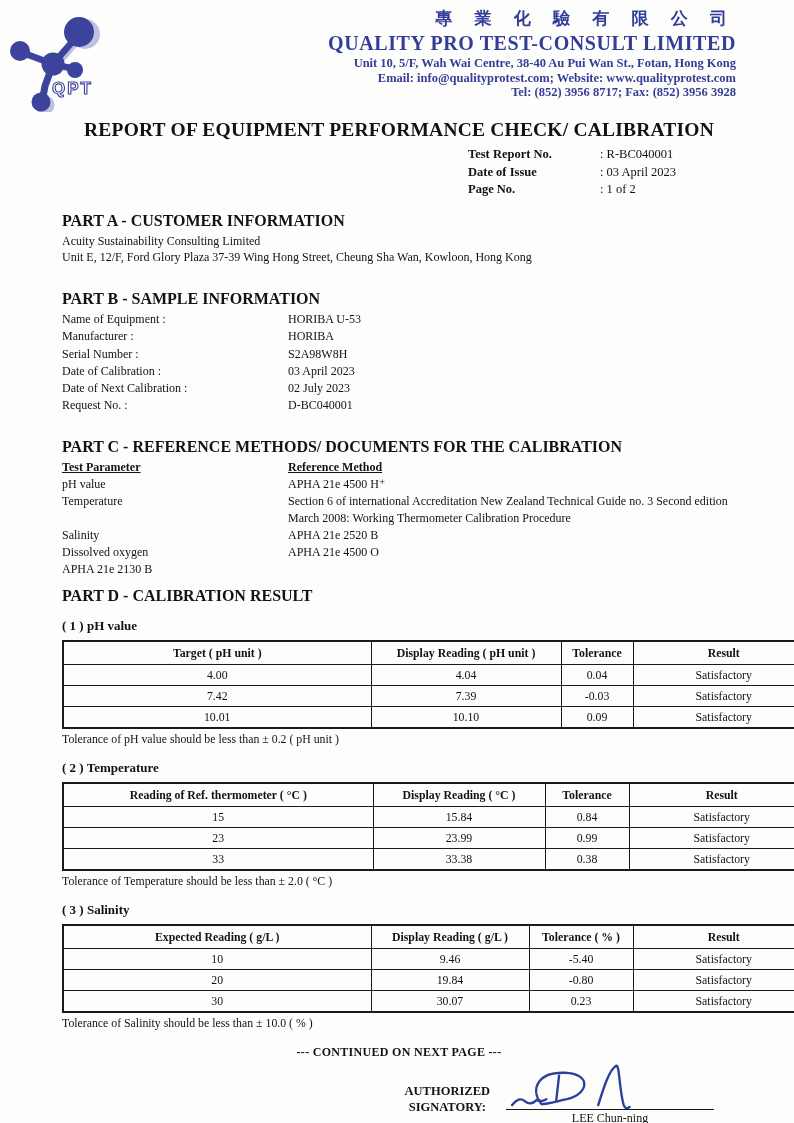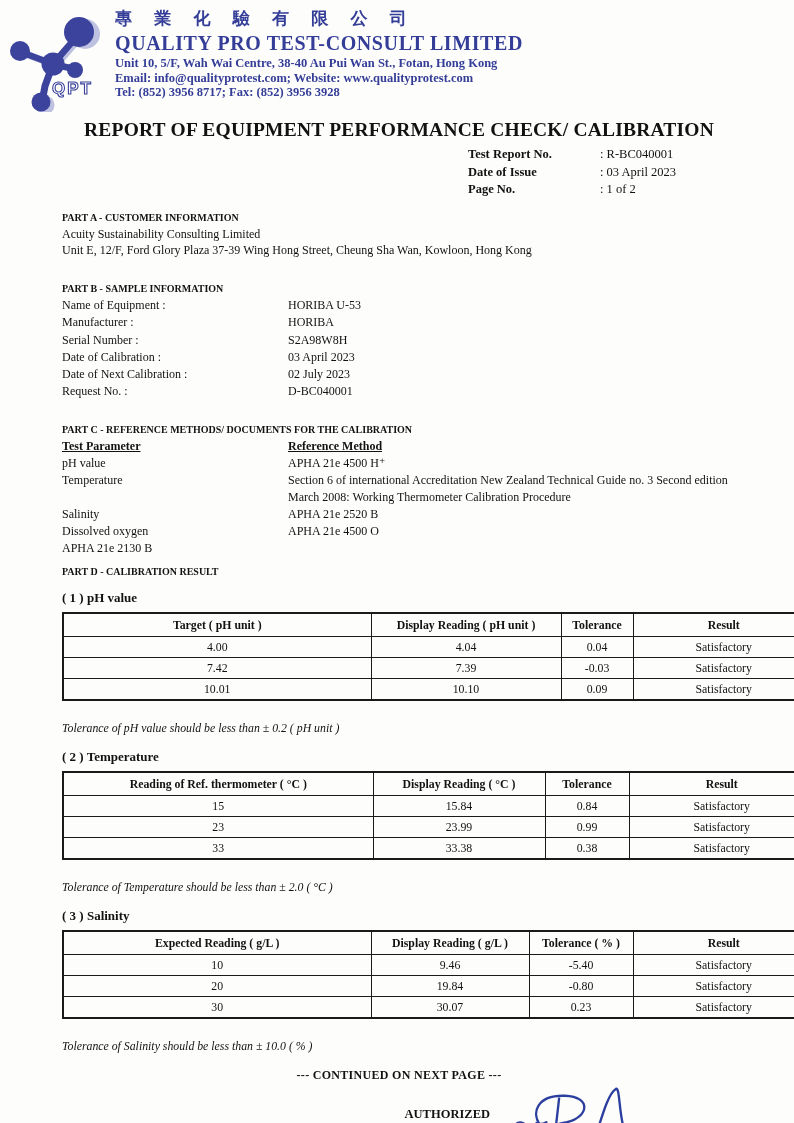--- a/index.html
+++ b/index.html
@@ -5,32 +5,32 @@
   * { margin:0; padding:0; box-sizing:border-box; }
   html,body { background:#e8e8e8; }
   .page {
     width:794px; height:1123px; margin:0 auto; background:#fdfdfc;
     font-family:"Liberation Serif","DejaVu Serif",serif; color:#121212;
     position:relative; padding:8px 58px 0 62px; overflow:hidden;
   }
   
   .header { position:relative; height:102px; }
   .logo { position:absolute; left:-57px; top:2px; width:102px; height:102px; }
-  .head-text { margin-left:53px; color:#343d97; }
+  .head-text { margin-left:53px; color:#343d97;text-align:right; }
   .zh-name { font-size:17px; font-weight:bold; letter-spacing:9px; line-height:22px; }
   .en-name { font-size:20px; font-weight:bold; letter-spacing:0.6px; line-height:25px; margin-top:1px; }
   .head-line { font-size:12.5px; font-weight:bold; line-height:14.6px; }
   .head-line:first-of-type { margin-top:3px; }
   
   .report-title { text-align:center; font-size:19.5px; font-weight:bold; margin-top:9px; letter-spacing:0.2px; }
   .meta { margin-top:5px; margin-left:406px; }
   .meta-row { display:flex; font-size:12.5px; line-height:17.5px; }
   .meta-row .k { width:132px; font-weight:bold; }
   
-  .part-head { font-weight:bold; font-size:10px; }
+  .part-head { font-weight:bold; font-size:16px; }
   .body-line { font-size:12px; line-height:16.8px; }
   .part-a { margin-top:13px; }
   .part-a .part-head { margin-bottom:3px; }
   .part-b { margin-top:24px; }
   .part-b .part-head { margin-bottom:3px; }
   .kv { display:flex; font-size:12px; line-height:17.2px; }
   .kv .k { width:226px; }
   .part-c { margin-top:15px; }
   .part-c .part-head { margin-bottom:3px;margin-top:24px; }
   .c-row { display:flex; font-size:12px; line-height:16.5px; }
@@ -41,21 +41,21 @@
   .c-row { margin-bottom:0.5px; }
   
   .part-d { margin-top:10px; }
   .sub-label { font-weight:bold; font-size:13px; margin-top:13px; margin-bottom:6px; }
   .sub-label:first-of-type { margin-top:3px; }
   table.cal { border-collapse:collapse; width:754px; border:2px solid #1a1a1a; }
   table.cal th, table.cal td {
     border:1px solid #1a1a1a; text-align:center; font-size:11.8px; padding:2.5px 2px;
   }
   table.cal th { font-weight:bold; padding:3.5px 2px; }
-  .note { font-size:11.8px; margin-top:20px;font-style:italic; }
+  .note { font-size:11.8px; margin-top:3px; }
   
   .continued { text-align:center; font-weight:bold; font-size:12px; margin-top:14px; letter-spacing:0.3px; }
   .sig-row { display:flex; justify-content:flex-end; align-items:flex-end; gap:16px; padding-right:22px; margin-top:2px; }
   .sig-label { font-weight:bold; font-size:12.5px; line-height:16px; text-align:center; padding-bottom:26px; }
   .sig-area { width:208px; text-align:center; }
   .sig-draw { display:block; border-bottom:1.5px solid #1a1a1a; margin-bottom:1px; }
   .sig-name { font-size:12px; line-height:15px; }
   .sig-title { font-size:12px; line-height:15px; }
 </style>
 </head>

